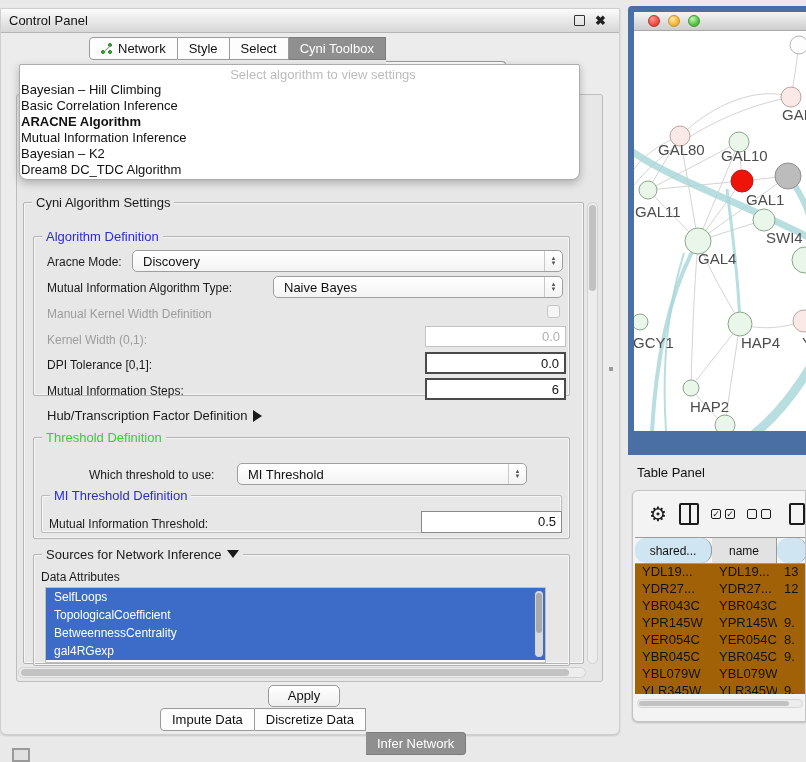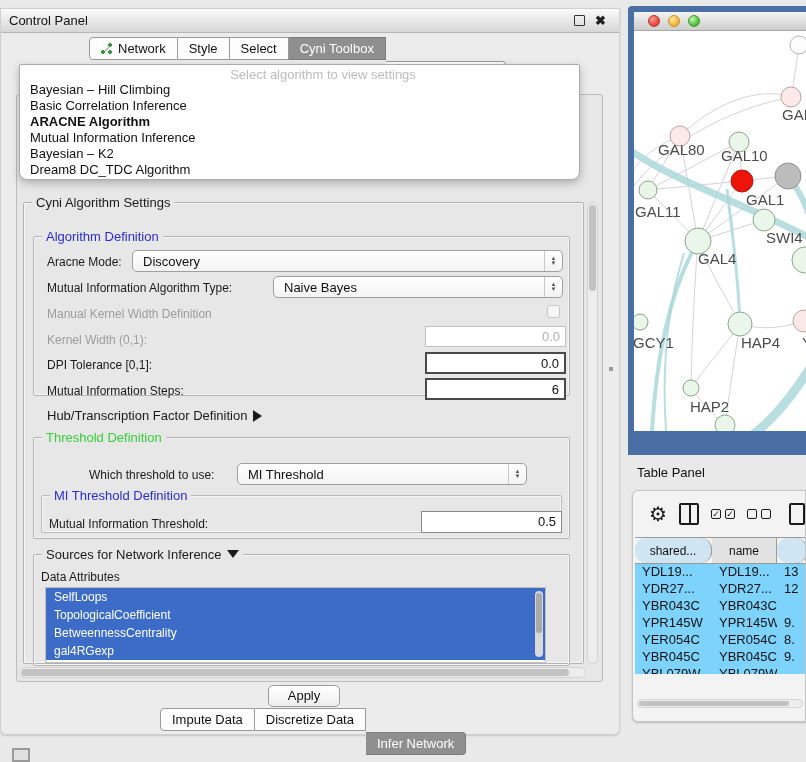--- a/index.html
+++ b/index.html
@@ -64,21 +64,21 @@
   .vscroll { left:586px; top:193px; width:11px; height:462px; background:#ededed; border:1px solid #d2d2d2; border-radius:6px; }
   .vscroll .thumb { position:absolute; left:1px; top:2px; width:7px; height:86px; background:#c2c2c2; border-radius:4px; }
   .hscroll { left:17px; top:658px; width:568px; height:11px; background:#ededed; border:1px solid #d2d2d2; border-radius:6px; }
   .hscroll .thumb { position:absolute; left:2px; top:1px; width:548px; height:7px; background:#c2c2c2; border-radius:4px; }
 
   #apply-btn { left:267px; top:676px; width:72px; height:22px; background:linear-gradient(#ffffff,#efefef); border:1px solid #9a9a9a; border-radius:5px; font-size:13px; color:#111; text-align:center; line-height:20px; }
 
   
   #algo-popup { left:18px; top:55px; width:561px; height:116px; background:#fff; border:1px solid #ababab; border-radius:2px 2px 8px 8px; box-shadow:0 3px 8px rgba(0,0,0,.25); z-index:50; }
   #algo-placeholder { text-align:center; font-size:13px; color:#bcbcbc; padding-top:2px; height:17px;margin-left:47px; }
-  .algo-item { font-size:13px; color:#111; padding-left:10px; height:16px; line-height:16px; white-space:nowrap; }
+  .algo-item { font-size:13px; color:#111; padding-left:1px; height:16px; line-height:16px; white-space:nowrap; }
   .algo-item.selected { font-weight:bold; }
 
   
   #splitter-dot { left:609px; top:367px; width:4px; height:4px; background:#9a9a9a; }
   #mini-window-icon { left:12px; top:748px; width:18px; height:14px; border:2px solid #9a9a9a; background:#e0e0e0; }
 
   
   #net-window { left:628px; top:6px; width:178px; height:449px; background:#4a6fa5; border-radius:4px 0 0 0; }
   #net-inner { left:6px; top:6px; width:172px; height:419px; background:#fff; }
   #net-titlebar { left:0; top:0; width:100%; height:19px; background:linear-gradient(#f4f4f4,#cdcdcd); border-bottom:1px solid #a8a8a8; display:flex; align-items:center; gap:8px; padding-left:14px; }
@@ -97,21 +97,21 @@
   #split-icon:before { content:""; position:absolute; left:8px; top:0; width:2px; height:18px; background:#1a1a1a; }
   .cb-pair { display:flex; gap:4px; }
   .mini-cb { width:10px; height:10px; border:1.5px solid #1a1a1a; border-radius:2px; font-size:9px; line-height:9px; text-align:center; color:#1a1a1a; }
   #doc-icon { width:16px; height:22px; border:2px solid #1a1a1a; border-radius:2px; margin-left:6px; }
 
   #data-table { left:2px; top:46px; width:172px; }
   .t-head { display:flex; height:27px; border-top:1px solid #9a9a9a; border-bottom:1px solid #9a9a9a; }
   .t-head .hc { font-size:12px; color:#111; text-align:center; line-height:26px; border-right:1px solid #9a9a9a; }
   .hc.hl { background:#cfe5f2;border-radius:11px; }
   .hc.plain { background:#e2e2e2; }
-  .t-body { height:110px; overflow:hidden; background:#7dd3fc; }
+  .t-body { height:130px; overflow:hidden; background:#a16207; }
   .t-row { display:flex; height:17px; }
   .t-cell { font-size:13px; color:#111; padding-left:7px; white-space:nowrap; overflow:hidden; }
   .c1 { width:77px; } .c2 { width:65px; } .c3 { flex:1; }
   #table-hscroll { left:4px; top:208px; width:166px; height:9px; background:#ededed; border:1px solid #d5d5d5; border-radius:5px; }
   #table-hscroll .thumb { position:absolute; left:1px; top:1px; width:150px; height:5px; background:#c2c2c2; border-radius:3px; }
 </style>
 </head>
 <body>
 
 <div class="abs" id="control-panel">

